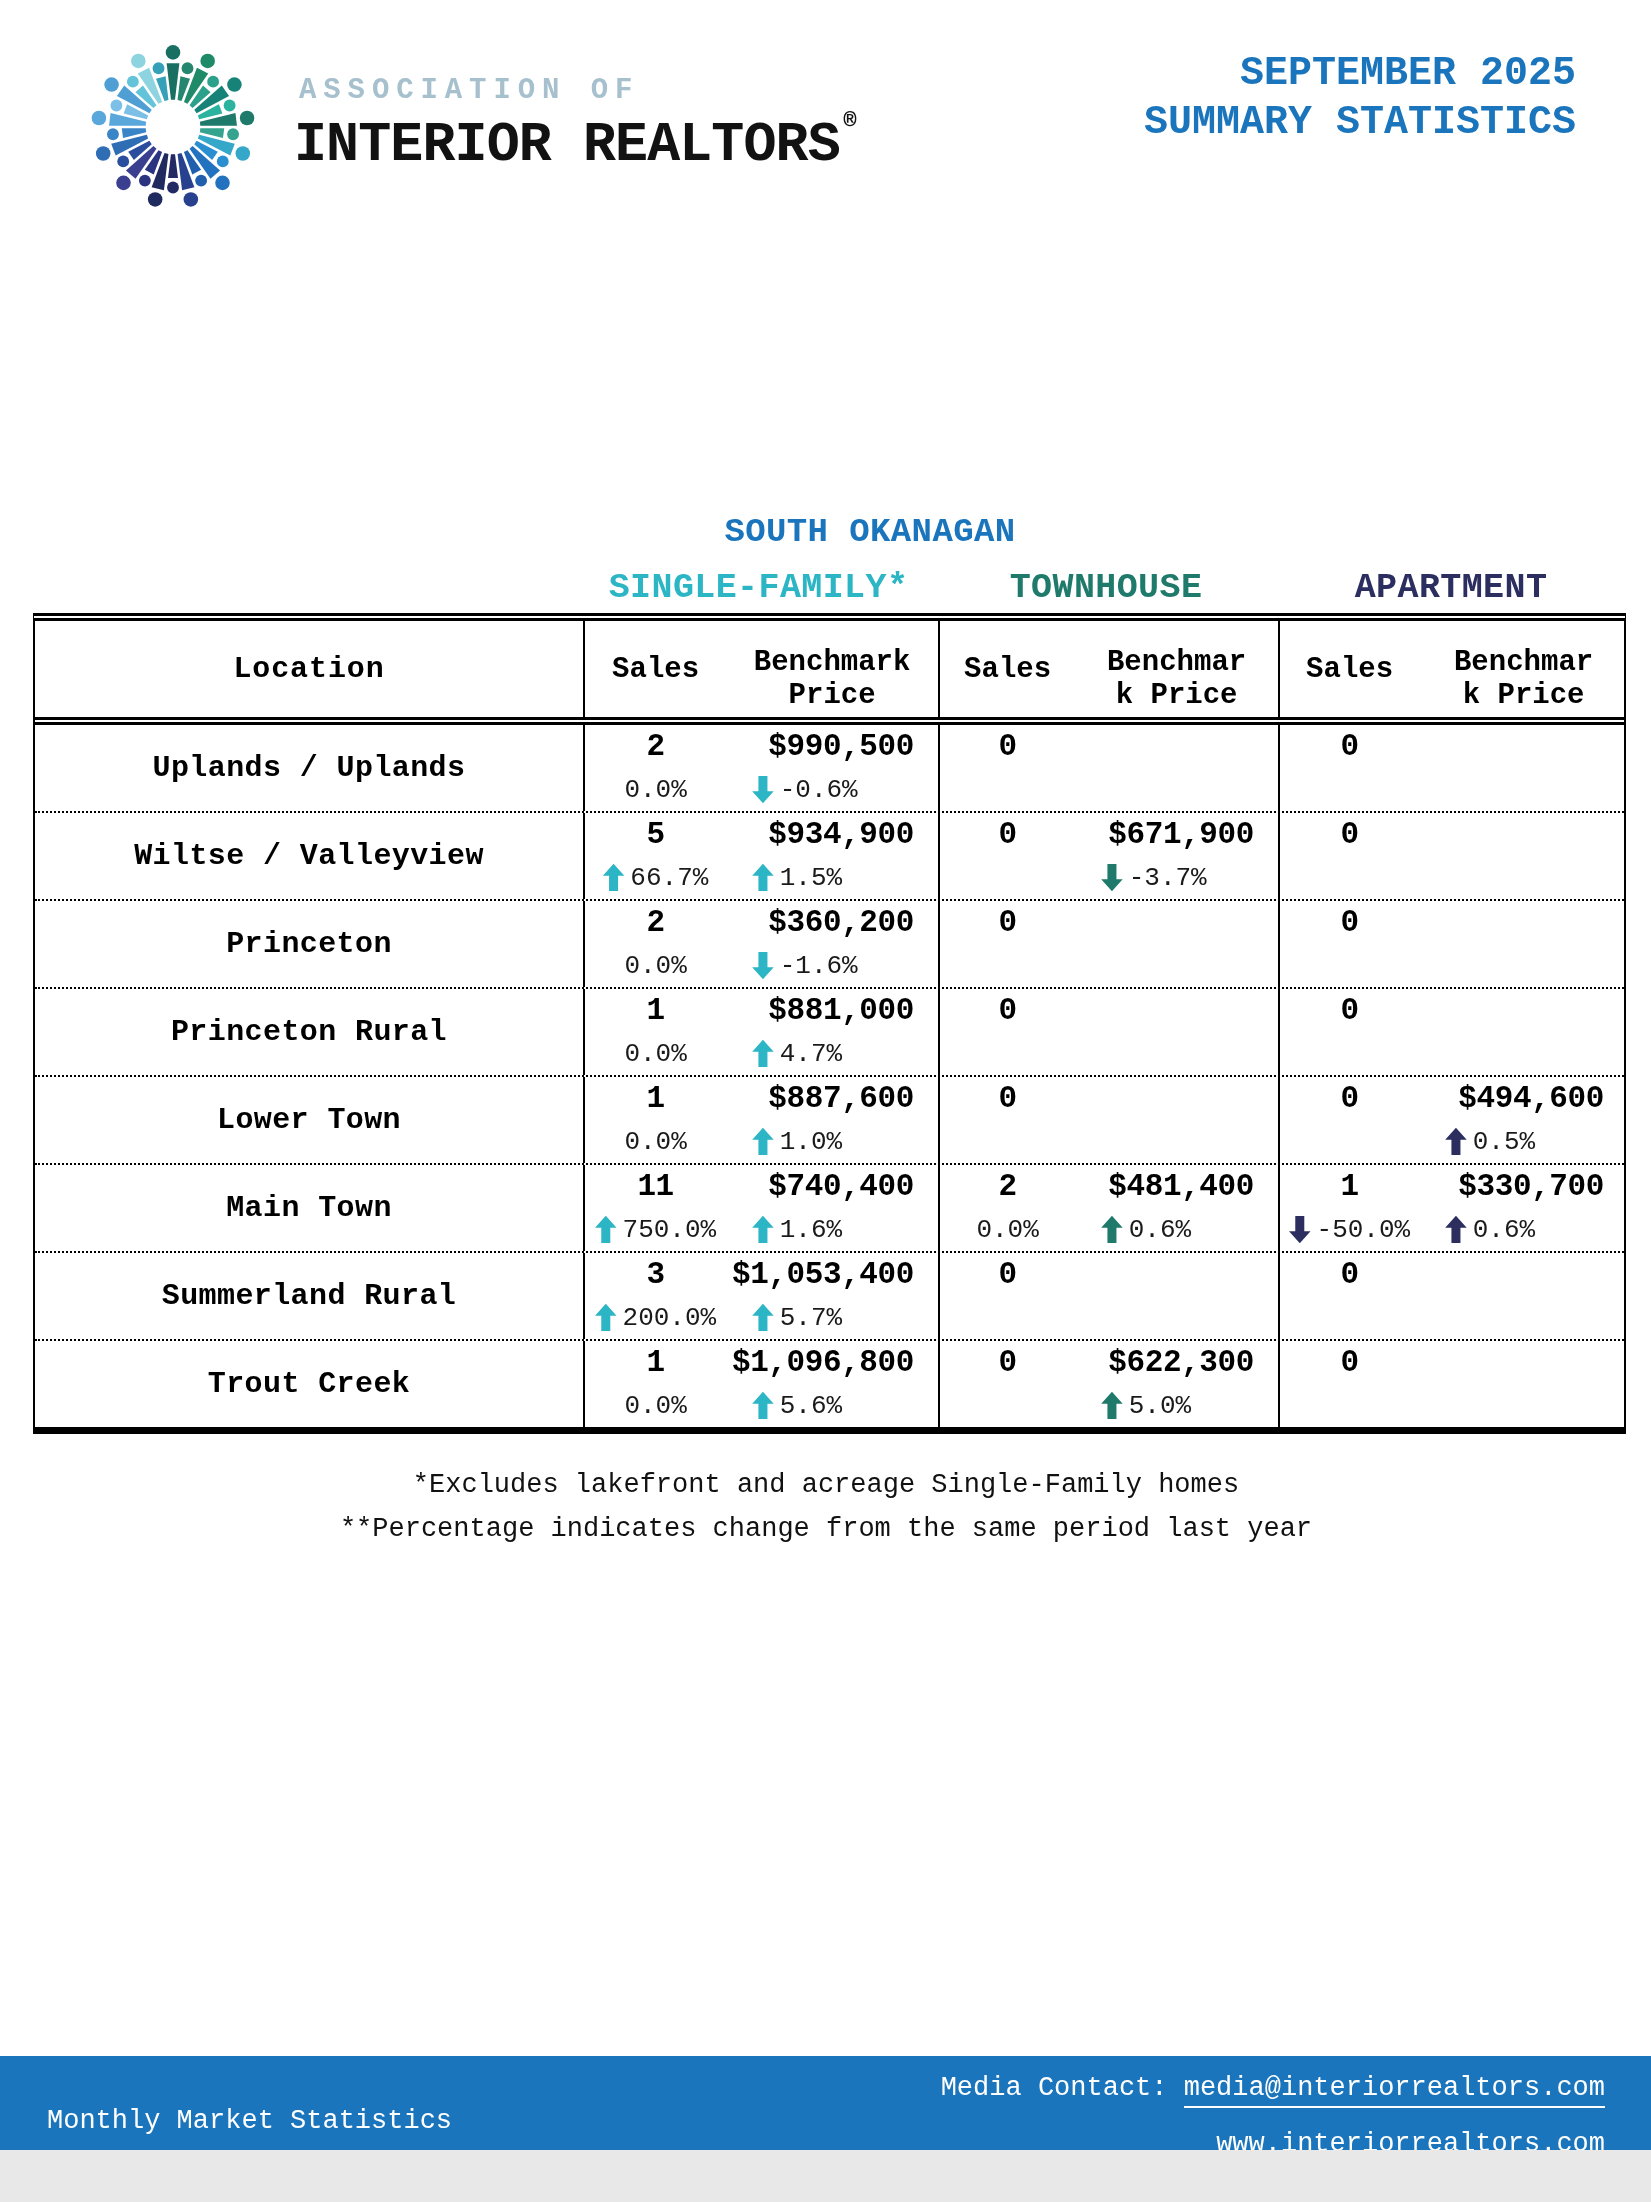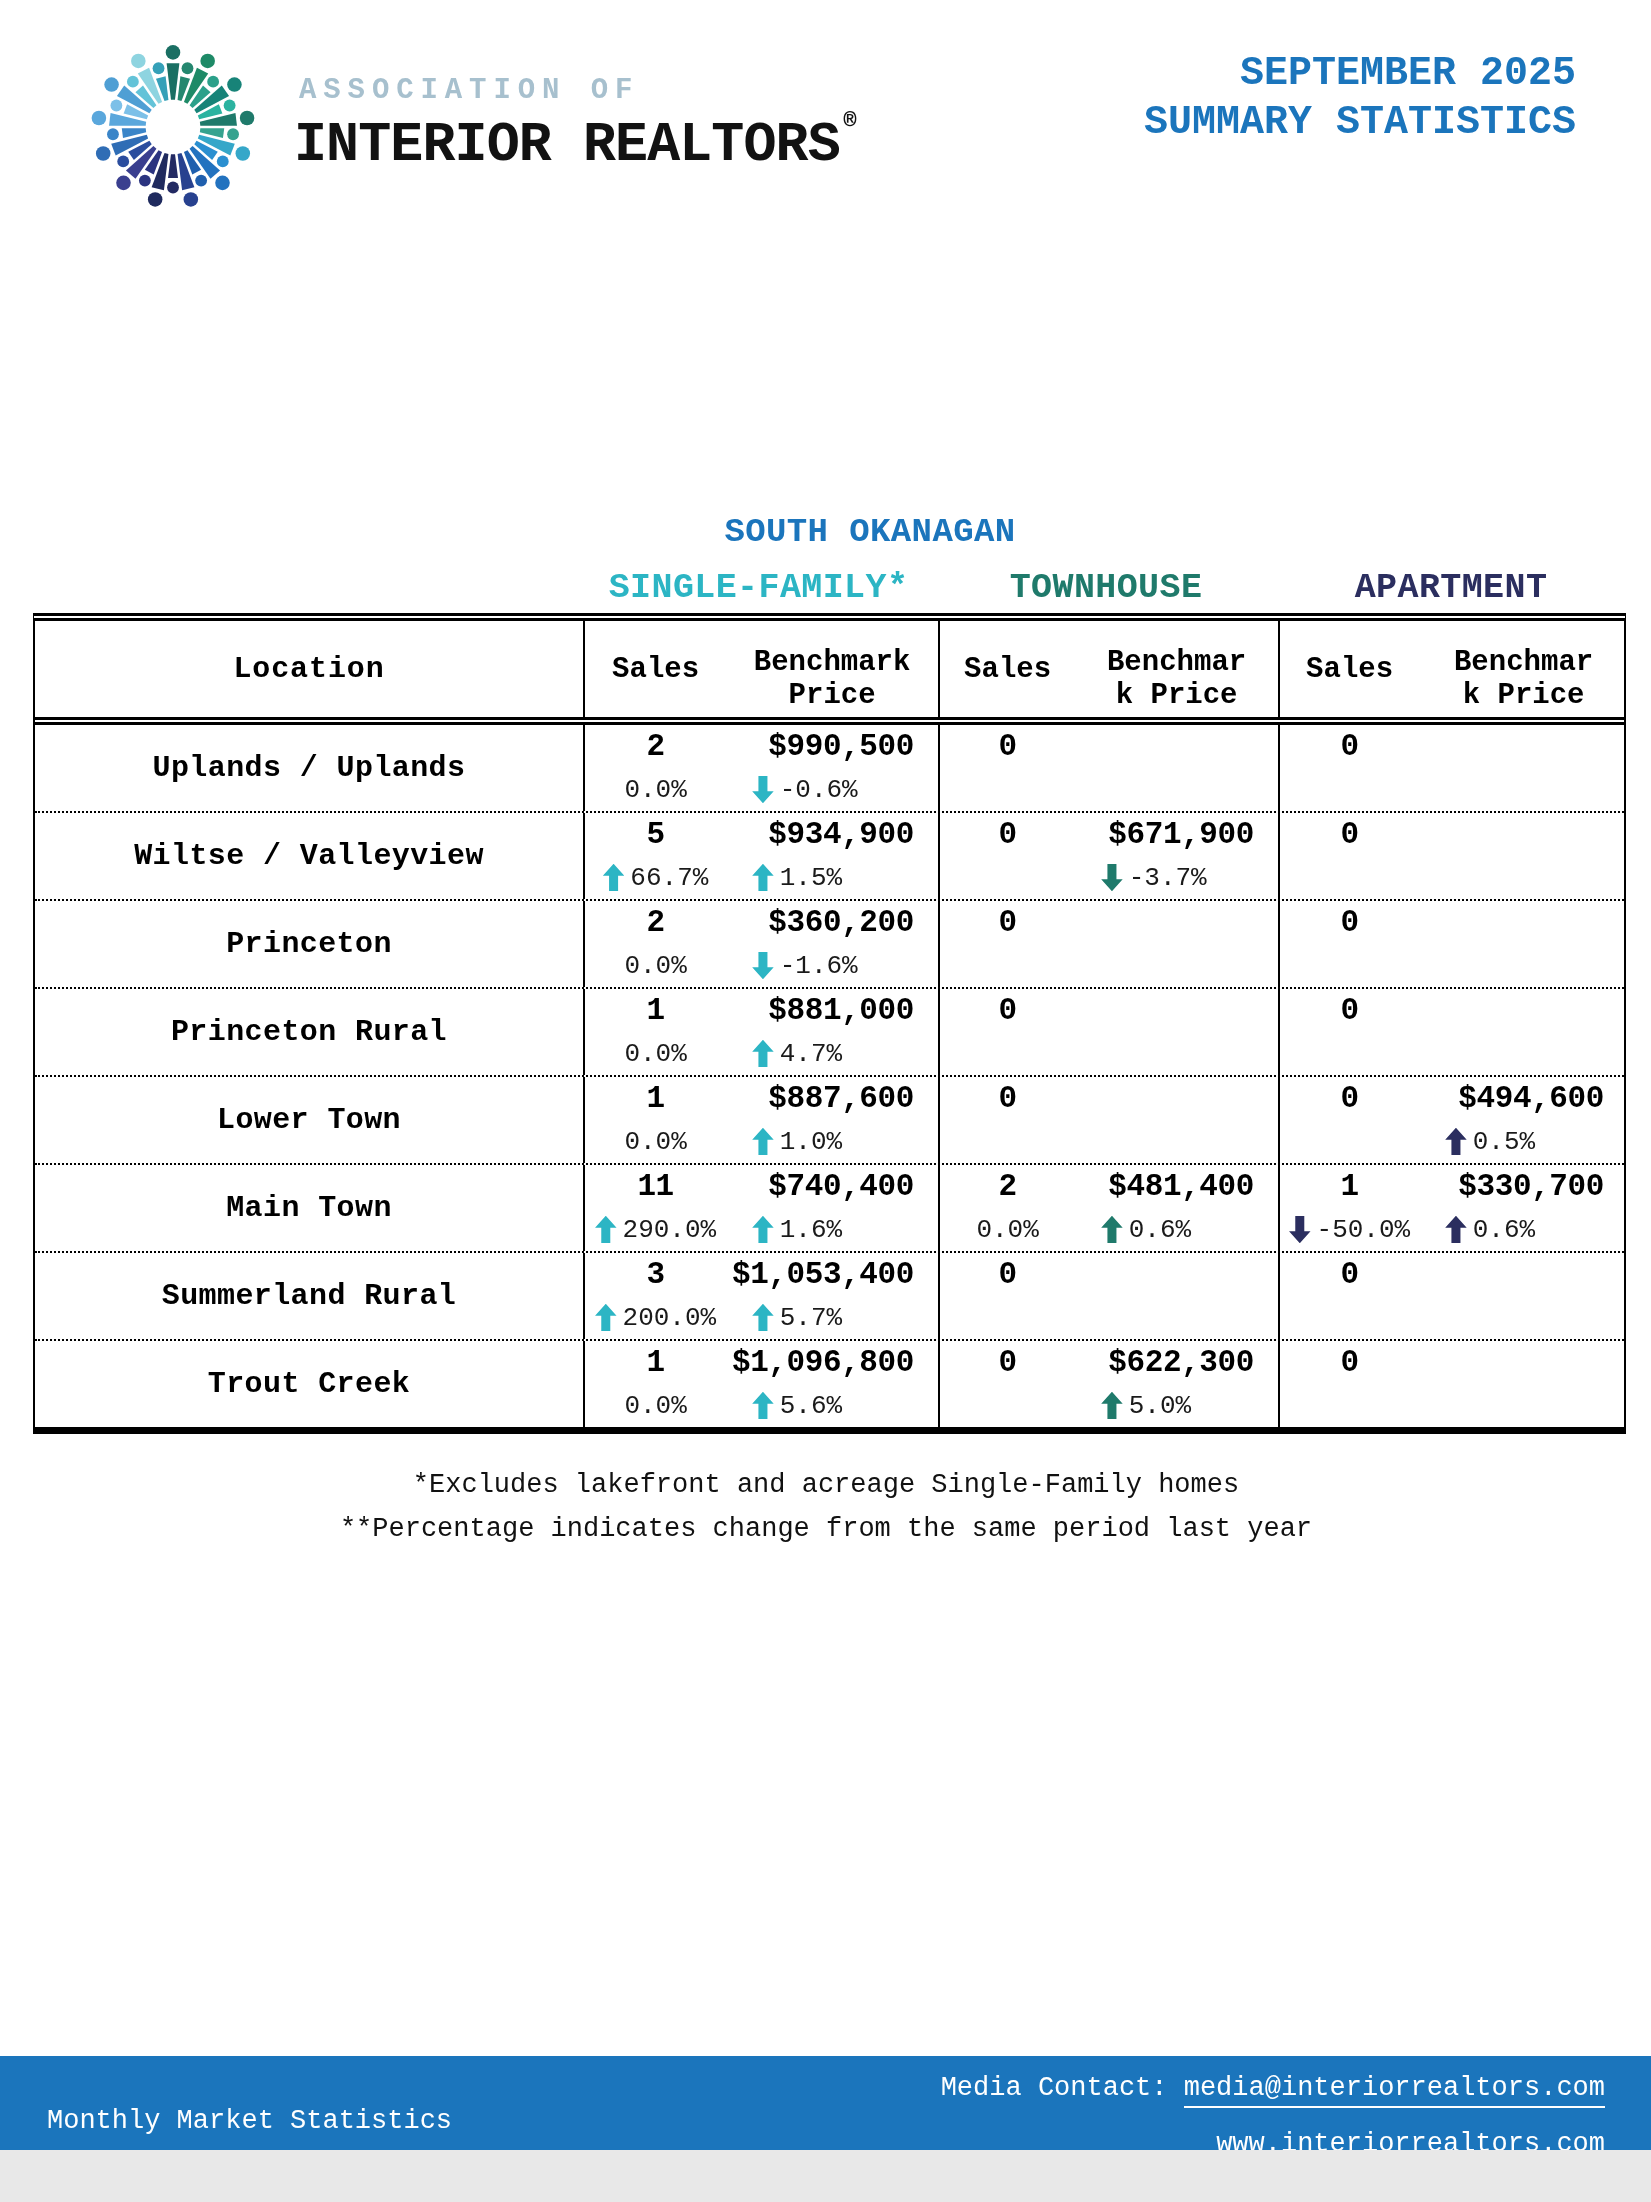--- a/index.html
+++ b/index.html
@@ -294,21 +294,21 @@
             </div>
           </div>
         </div>
         <div class="t-row">
           <div class="t-loc">Main Town</div>
           <div class="t-group">
             <div class="v-sales">11</div>
             <div class="v-price">$740,400</div>
             <div class="p-sales">
               <span class="arrow up" style="background: rgb(44, 181, 196);"></span>
-              <span>290.0%</span>
+              <span>750.0%</span>
             </div>
             <div class="p-price">
               <span class="arrow up" style="background: rgb(44, 181, 196);"></span>
               <span>1.6%</span>
             </div>
           </div>
           <div class="t-group">
             <div class="v-sales">2</div>
             <div class="v-price">$481,400</div>
             <div class="p-sales">

